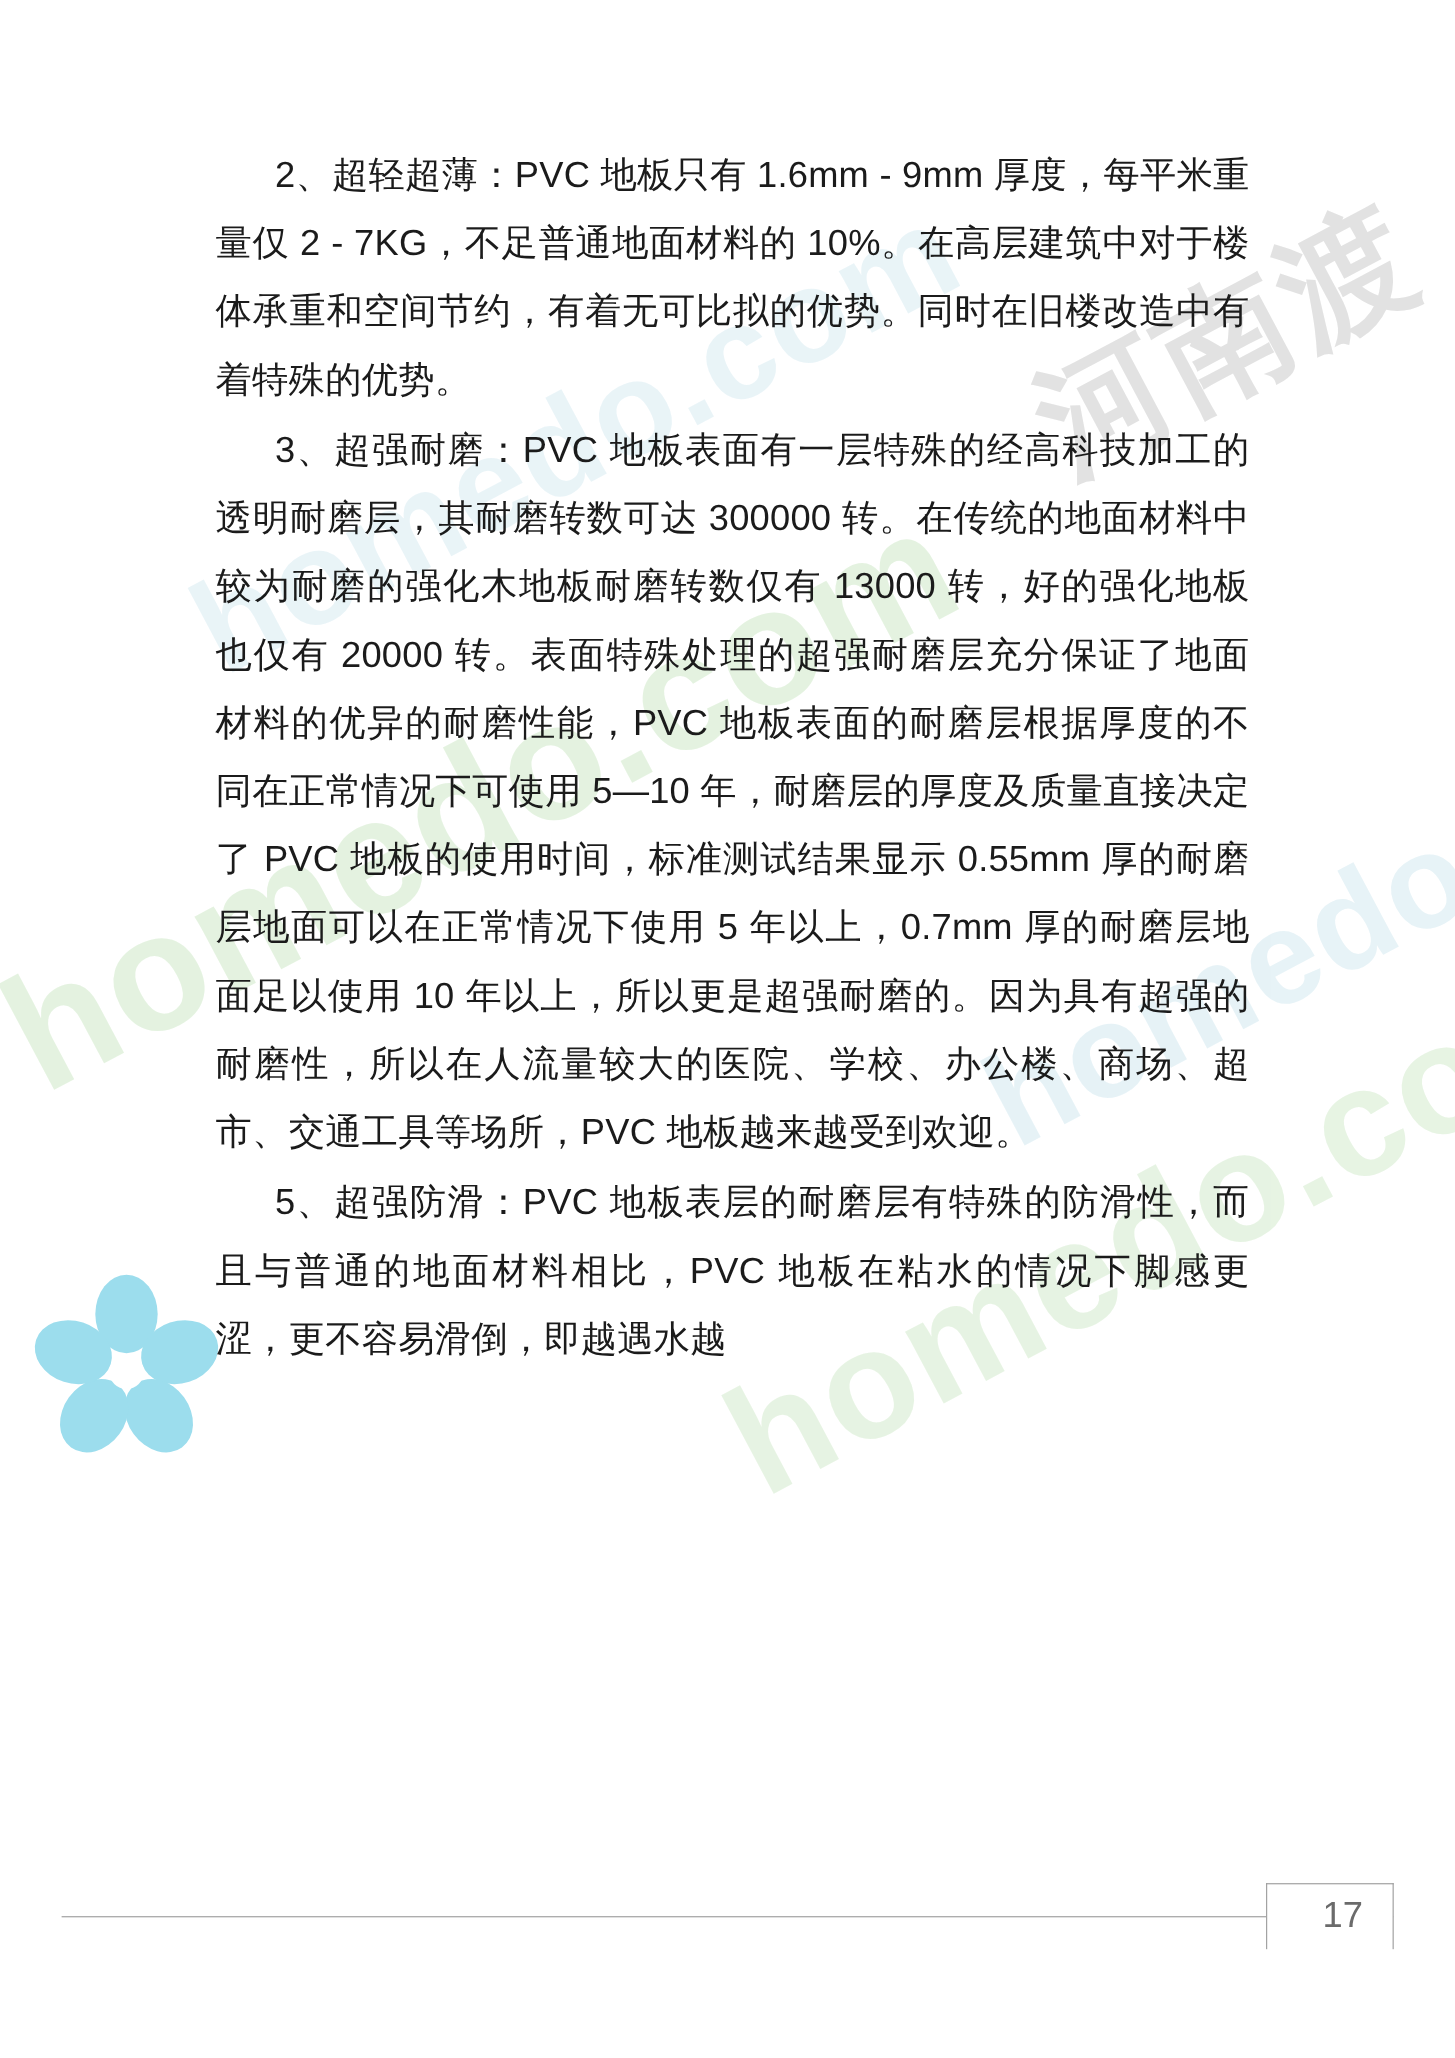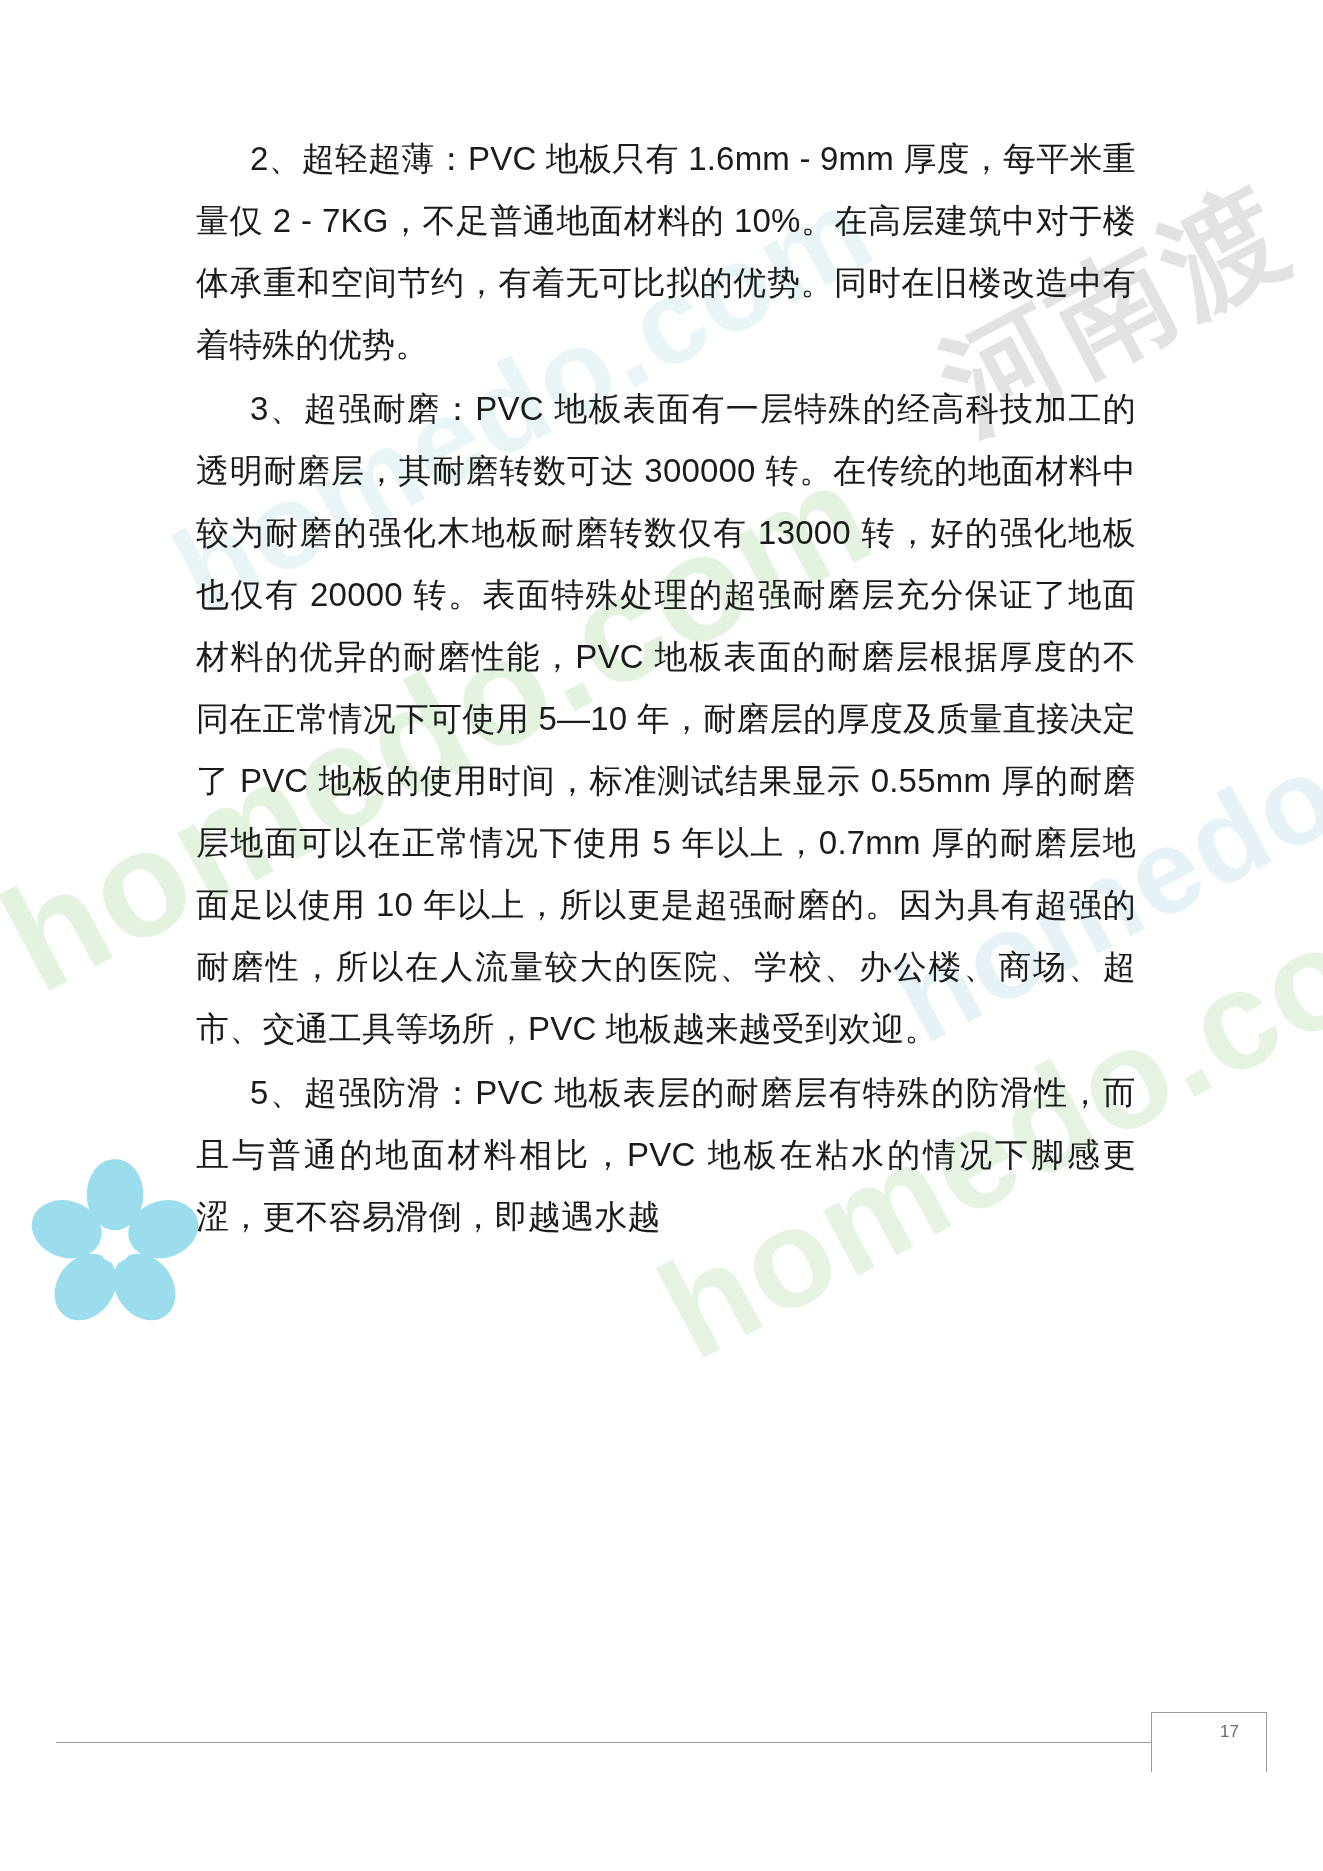--- a/index.html
+++ b/index.html
@@ -132,21 +132,21 @@
     border: 1px solid #9a9a9a;
     border-bottom: none;
     background: #ffffff;
     z-index: 5;
     box-sizing: border-box;
   }
   .page-number {
     position: absolute;
     right: 84px;
     top: 1722px;
-    font-size: 17px;
+    font-size: 33px;
     color: #6b6b6b;
     z-index: 6;
     font-family: "Liberation Sans", sans-serif;
   }
 </style>
 </head>
 <body>
 
 <div class="page">
 

